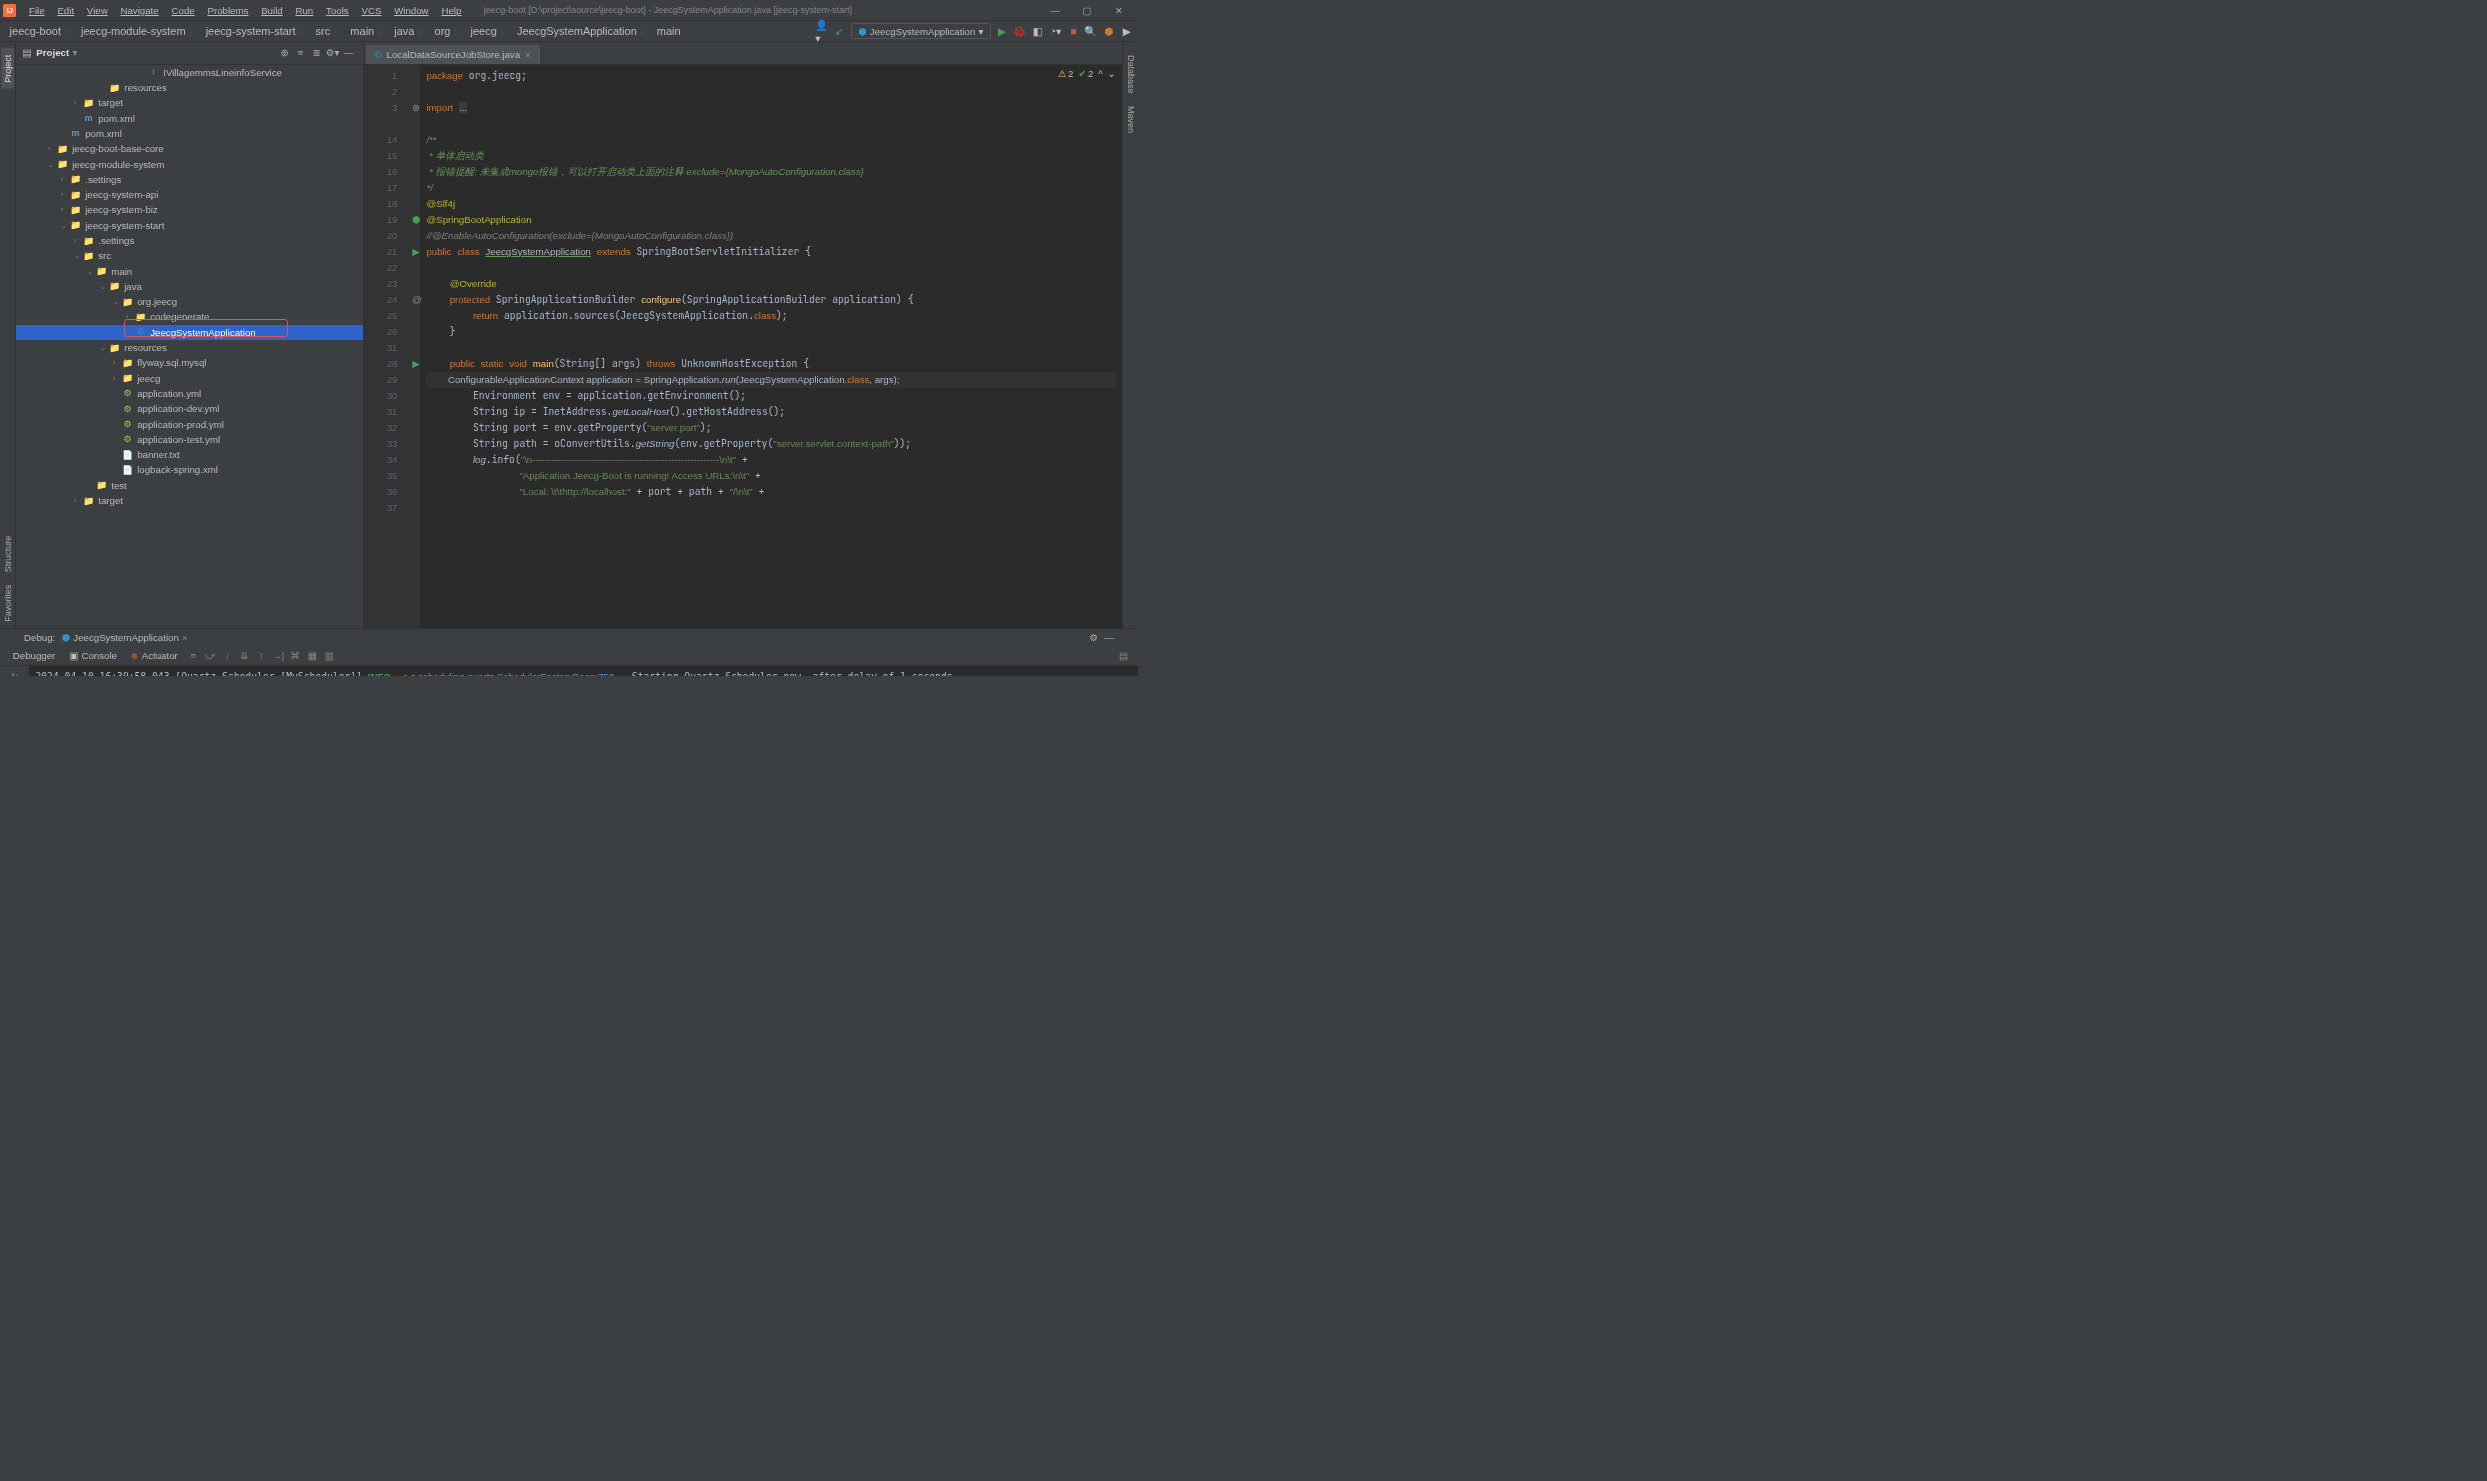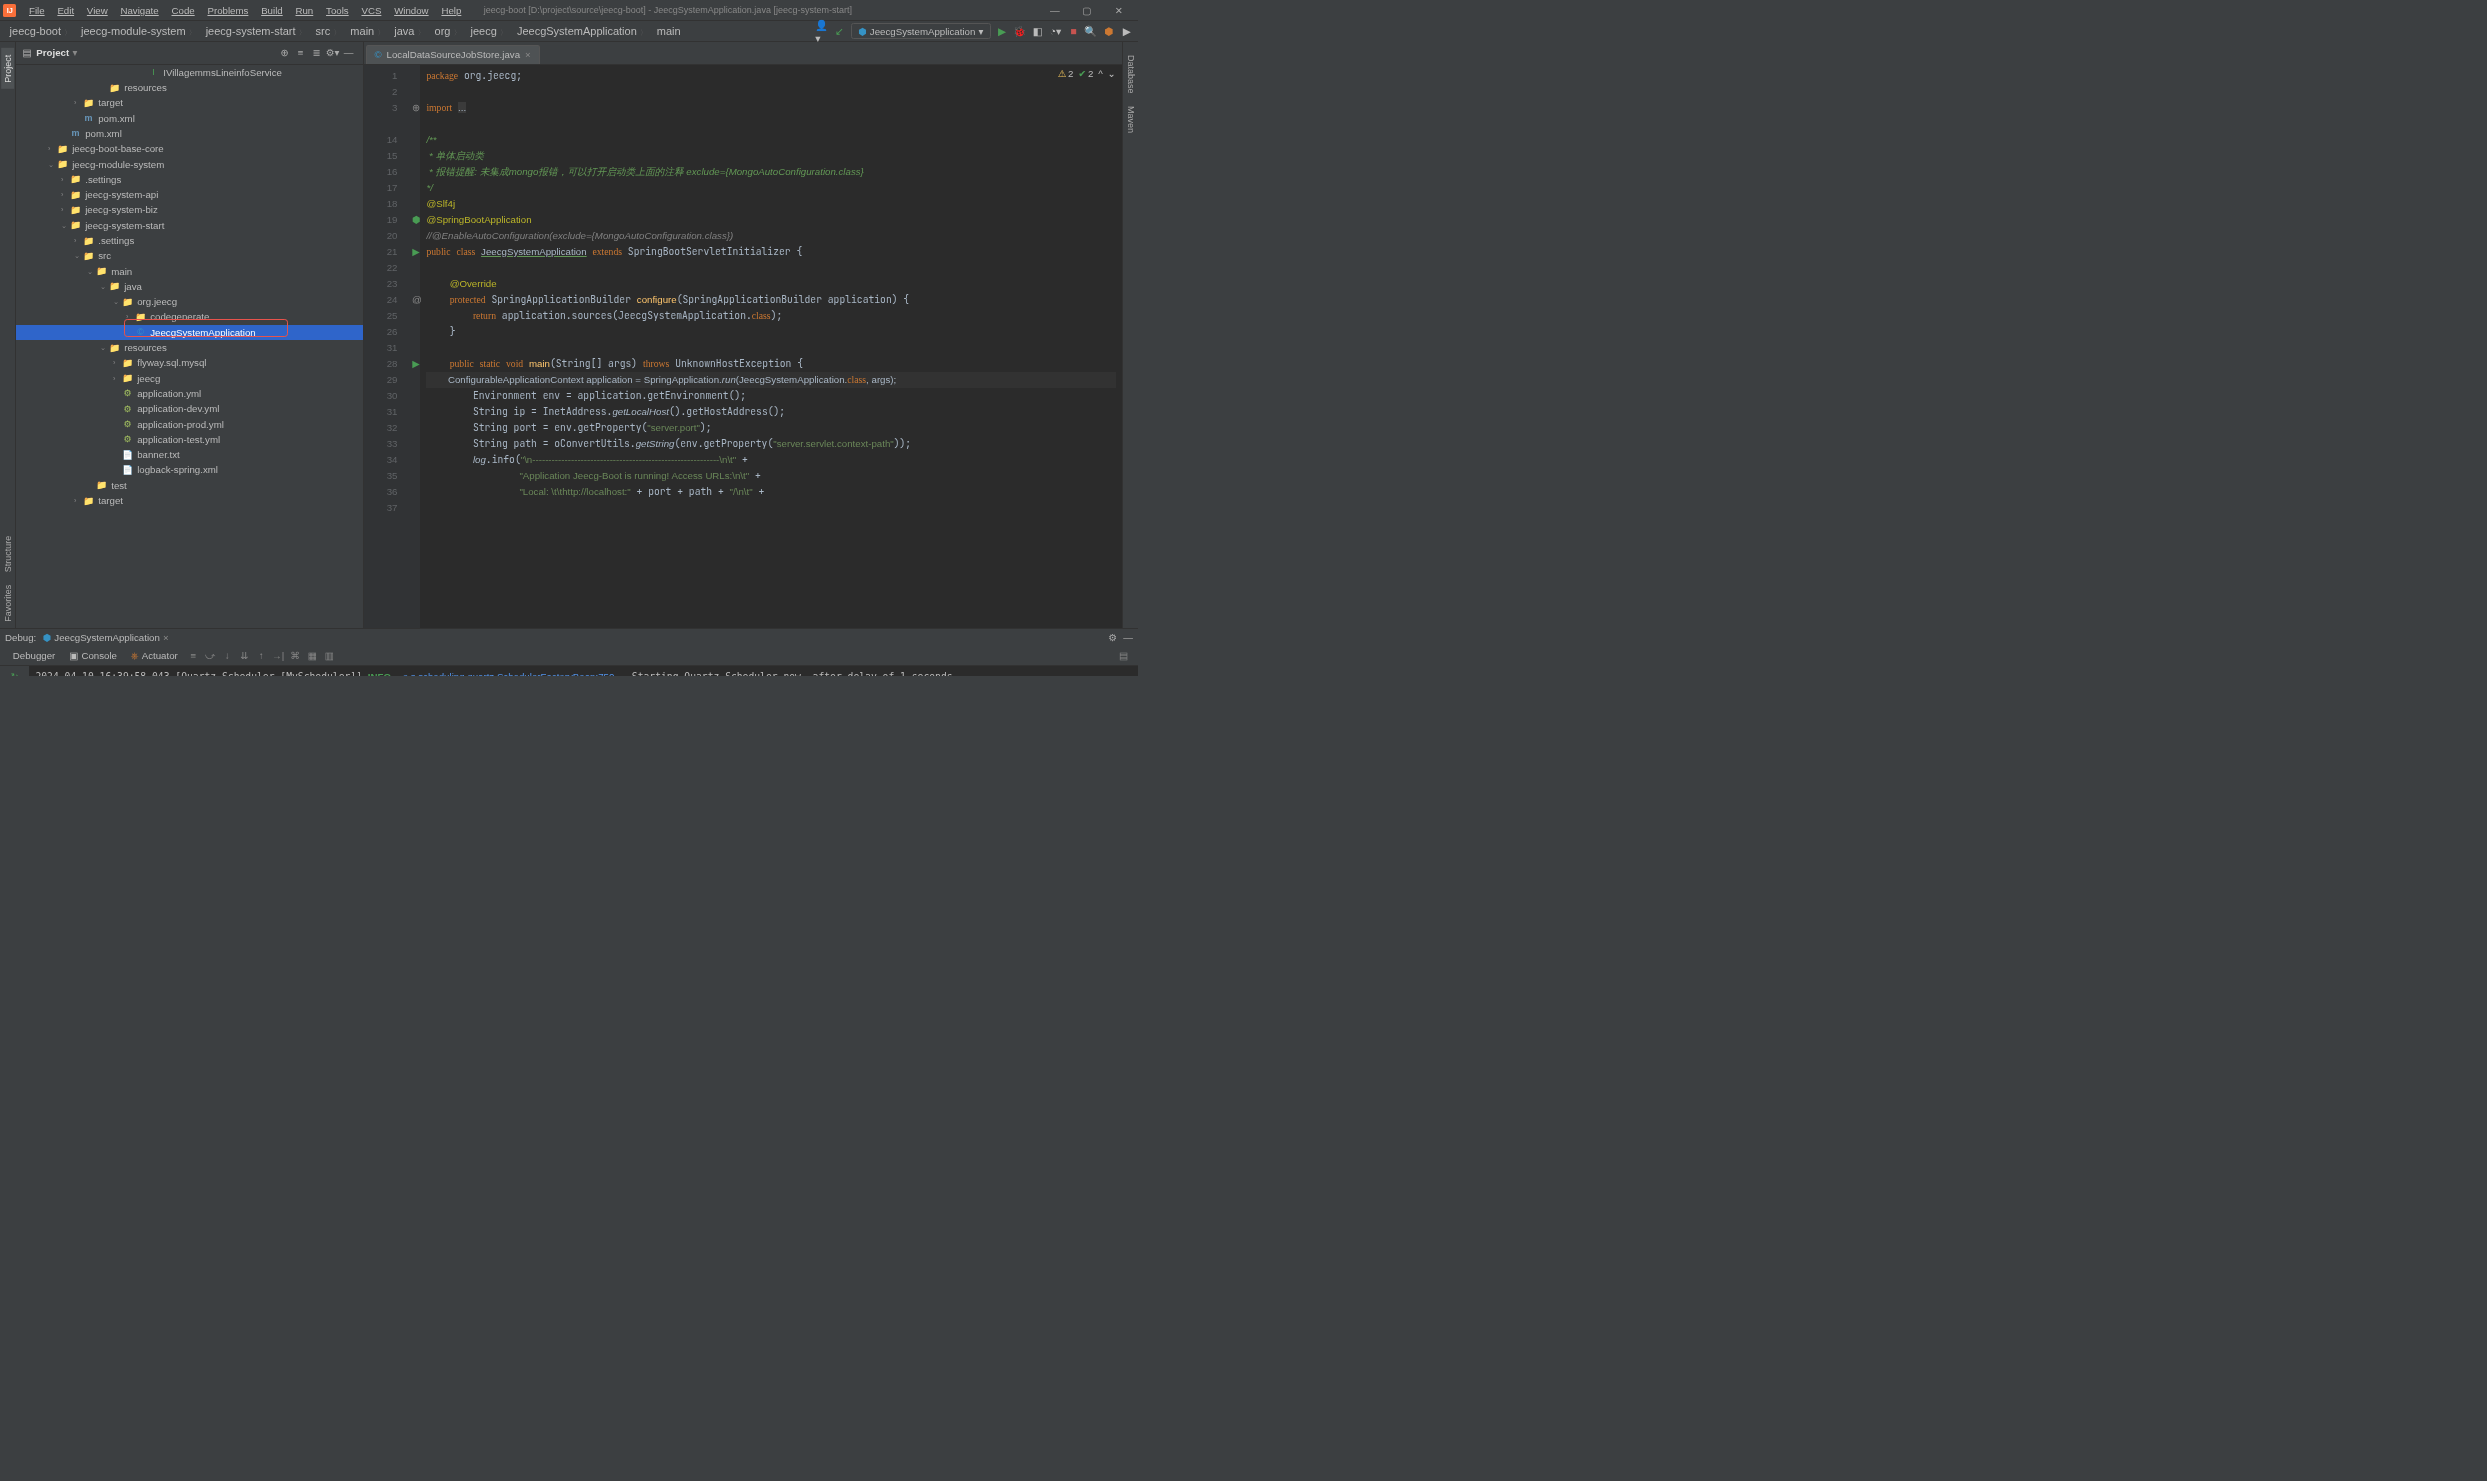--- a/index.html
+++ b/index.html
@@ -55,35 +55,35 @@
 
 
 .editor-area { flex: 1; display: flex; flex-direction: column; background: #2b2b2b; min-width: 0; }
 .editor-tabs { height: 22.6px; background: #3c3f41; display: flex; align-items: flex-end; border-bottom: 0.8px solid #323232; }
 .editor-tab { background: #4e5254; border: 0.8px solid #555; border-bottom: none; padding: 3.2px 8px; display: flex; align-items: center; gap: 4.8px; border-radius: 2.4px 2.4px 0 0; margin-left: 1.6px; position: relative; }
 .editor-tab .close { color: #888; cursor: pointer; }
 .editor-body { flex: 1; display: flex; overflow: hidden; position: relative; }
 .line-gutter { width: 48px; background: #313335; text-align: right; padding: 3.2px 14.5px 3.2px 3.2px; color: #606366; font-family: "JetBrains Mono", Consolas, monospace; font-size: 9.7px; line-height: 16px; }
 .gutter-icons { width: 8px; background: #313335; padding-top:3.2px; line-height:16px; font-size:8px; text-align:center;}
 .code { flex: 1; padding: 3.2px 6.4px; font-family: "JetBrains Mono", Consolas, monospace; font-size: 9.7px; line-height: 16px; white-space: pre; overflow: hidden; color: #a9b7c6; }
-.kw { color: #cc7832; font-family: Liberation Serif, serif; }
+.kw { color: #cc7832; }
 .str { color: #6a8759; }
 .com { color: #808080; font-style: italic; }
 .doc { color: #629755; font-style: italic; }
 .ann { color: #bbb529; }
 .cls { color: #a9b7c6; }
 .fn { color: #ffc66d; }
 .highlight-line { background: #323232; display:inline-block; width:100%; }
 .analysis { position: absolute; top: 3.2px; right: 6.4px; display: flex; gap: 4.8px; font-size: 9px; align-items:center; }
 .analysis .warn::before { content:"⚠"; color:#f2c55c; margin-right:1.6px; }
 .analysis .ok::before { content:"✔"; color:#499c54; margin-right:1.6px; }
 
 
 .debug-panel { height: 145px; background: #2b2b2b; border-top: 0.8px solid #323232; display: flex; flex-direction: column; }
-.debug-header { height: 18px; display: flex; align-items: center; padding: 0 5px; background: #3c3f41; }
+.debug-header { height: 18px; display: flex; align-items: center; padding: 0 24px; background: #3c3f41; }
 .debug-header .lbl { color: #bbb; margin-right: 6.4px; }
 .debug-header .tab { color: #bbb; margin-right: 3.2px; display:flex;align-items:center;gap:3.2px;}
 .debug-header .spacer { flex:1; }
 .debug-toolbar { height: 19.3px; display: flex; align-items: center; padding: 0 6.4px; background: #3c3f41; border-bottom: 0.8px solid #323232; gap: 1px; }
 .debug-toolbar .dtab { padding: 1.6px 6.4px; cursor: pointer; color: #bbb; display:flex;align-items:center;gap:3.2px;}
 .debug-toolbar .dicon { width: 16px; text-align: center; color: #888; cursor: pointer; }
 .debug-body { flex: 1; display: flex; overflow: hidden; }
 .debug-left { width: 29px; background: #3c3f41; display: flex; flex-direction: column; align-items: center; gap: 4.8px; padding: 4.8px 0; }
 .debug-left .ctl { width: 14.5px; height: 14.5px; display: flex; align-items: center; justify-content: center; cursor: pointer; color: #aaa; }
 .debug-left .ctl.green { color: #499c54; }

